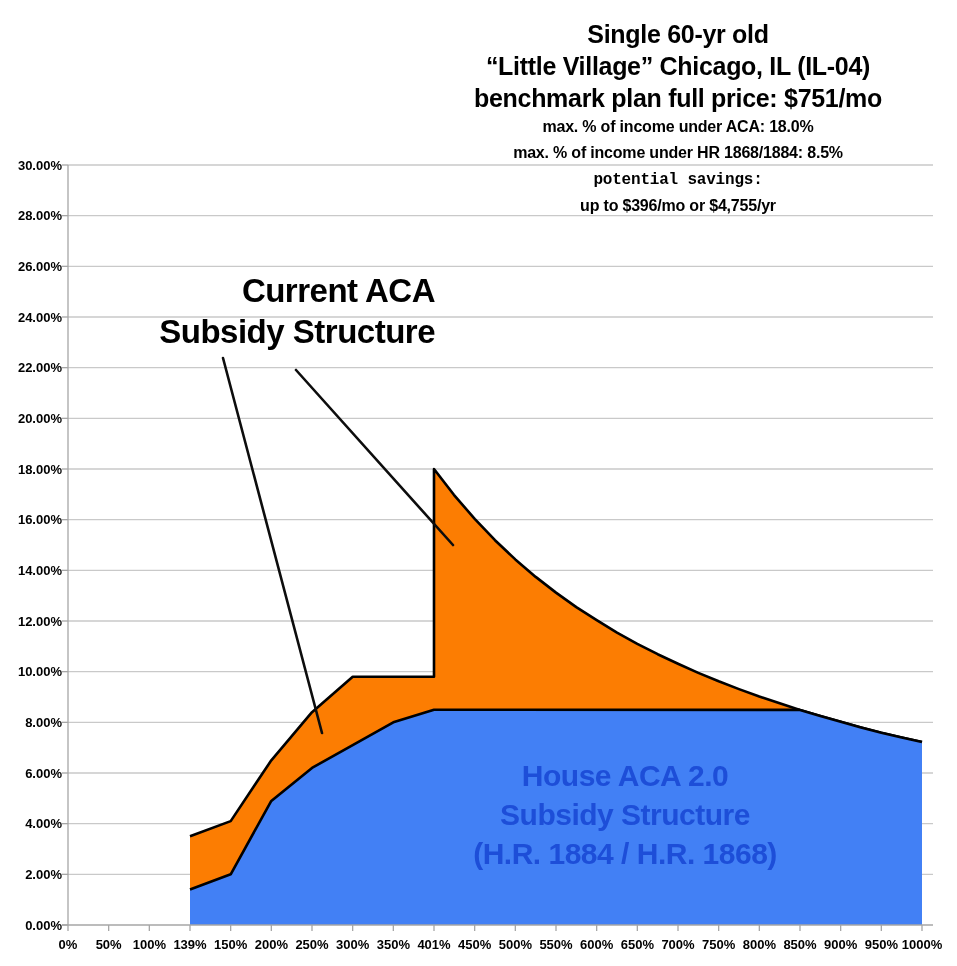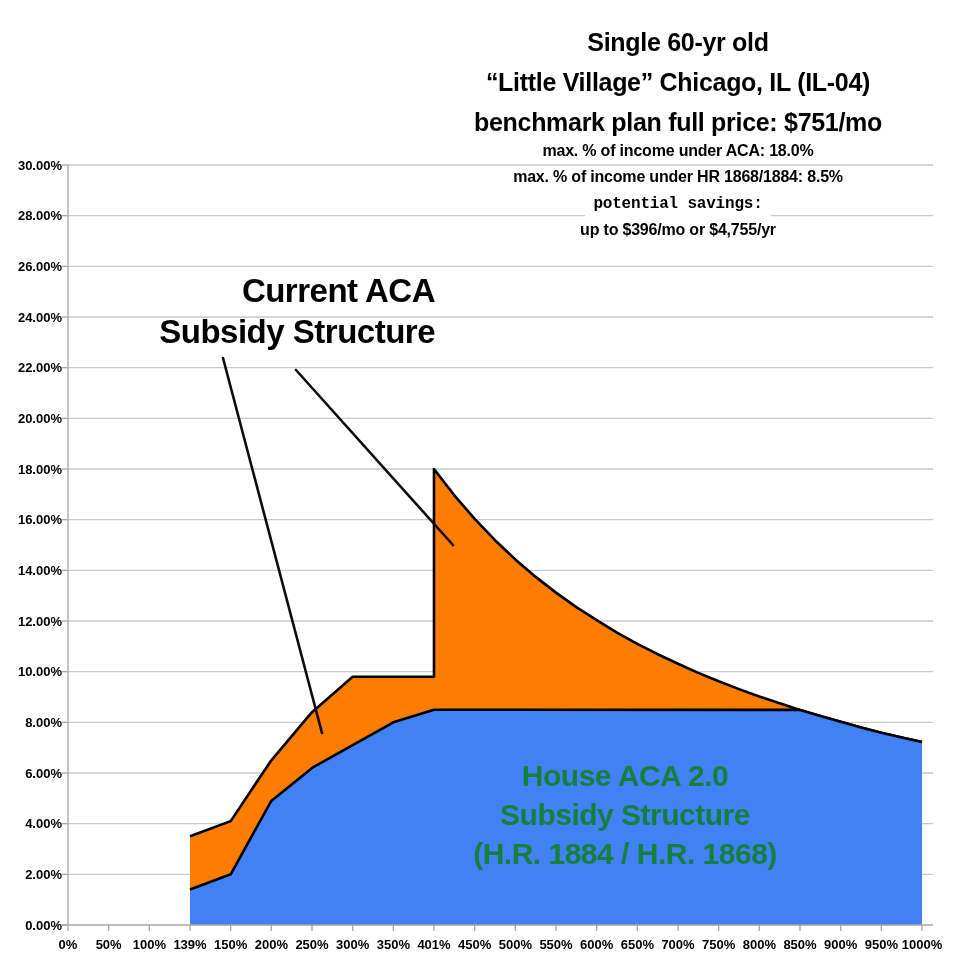--- a/index.html
+++ b/index.html
@@ -2,27 +2,27 @@
 <html><head>
 <meta charset="utf-8">
 <style>
   html,body{margin:0;padding:0;background:#ffffff;}
   body{width:957px;height:966px;overflow:hidden;position:relative;
        font-family:"Liberation Sans",sans-serif;}
   #stage{position:absolute;left:0;top:0;width:957px;height:966px;}
   svg{position:absolute;left:0;top:0;}
   .overlay{position:absolute;color:#000;}
   .title-block{left:408px;top:18px;width:540px;text-align:center;font-weight:bold;}
-  .tb-big{font-size:25px;line-height:32px;letter-spacing:-0.3px;margin-top:8px;}
+  .tb-big{font-size:25px;line-height:32px;letter-spacing:-0.3px;}
   .tb-small{font-size:16px;line-height:26px;letter-spacing:-0.2px;}
   .wbg{display:inline-block;background:#ffffff;padding:0 8px;font-family:Liberation Mono, monospace;}
   .aca-label{left:30px;top:270px;width:405px;text-align:right;
              font-size:33px;line-height:41px;font-weight:bold;letter-spacing:-0.5px;}
   .house-label{left:420px;top:756px;width:410px;text-align:center;
-               font-size:30px;line-height:39px;font-weight:bold;color:#15803d;letter-spacing:-0.5px;}
+               font-size:30px;line-height:39px;font-weight:bold;color:#1d4ed8;letter-spacing:-0.5px;}
 </style>
 </head>
 <body>
 
 <div id="stage">
 
   <svg id="chart-svg" width="957" height="966">
       <line x1="68" y1="874.3333333333334" x2="933" y2="874.3333333333334" stroke="#c9c9c9" stroke-width="1.3"></line>
       <line x1="68" y1="823.6666666666666" x2="933" y2="823.6666666666666" stroke="#c9c9c9" stroke-width="1.3"></line>
       <line x1="68" y1="773" x2="933" y2="773" stroke="#c9c9c9" stroke-width="1.3"></line>

